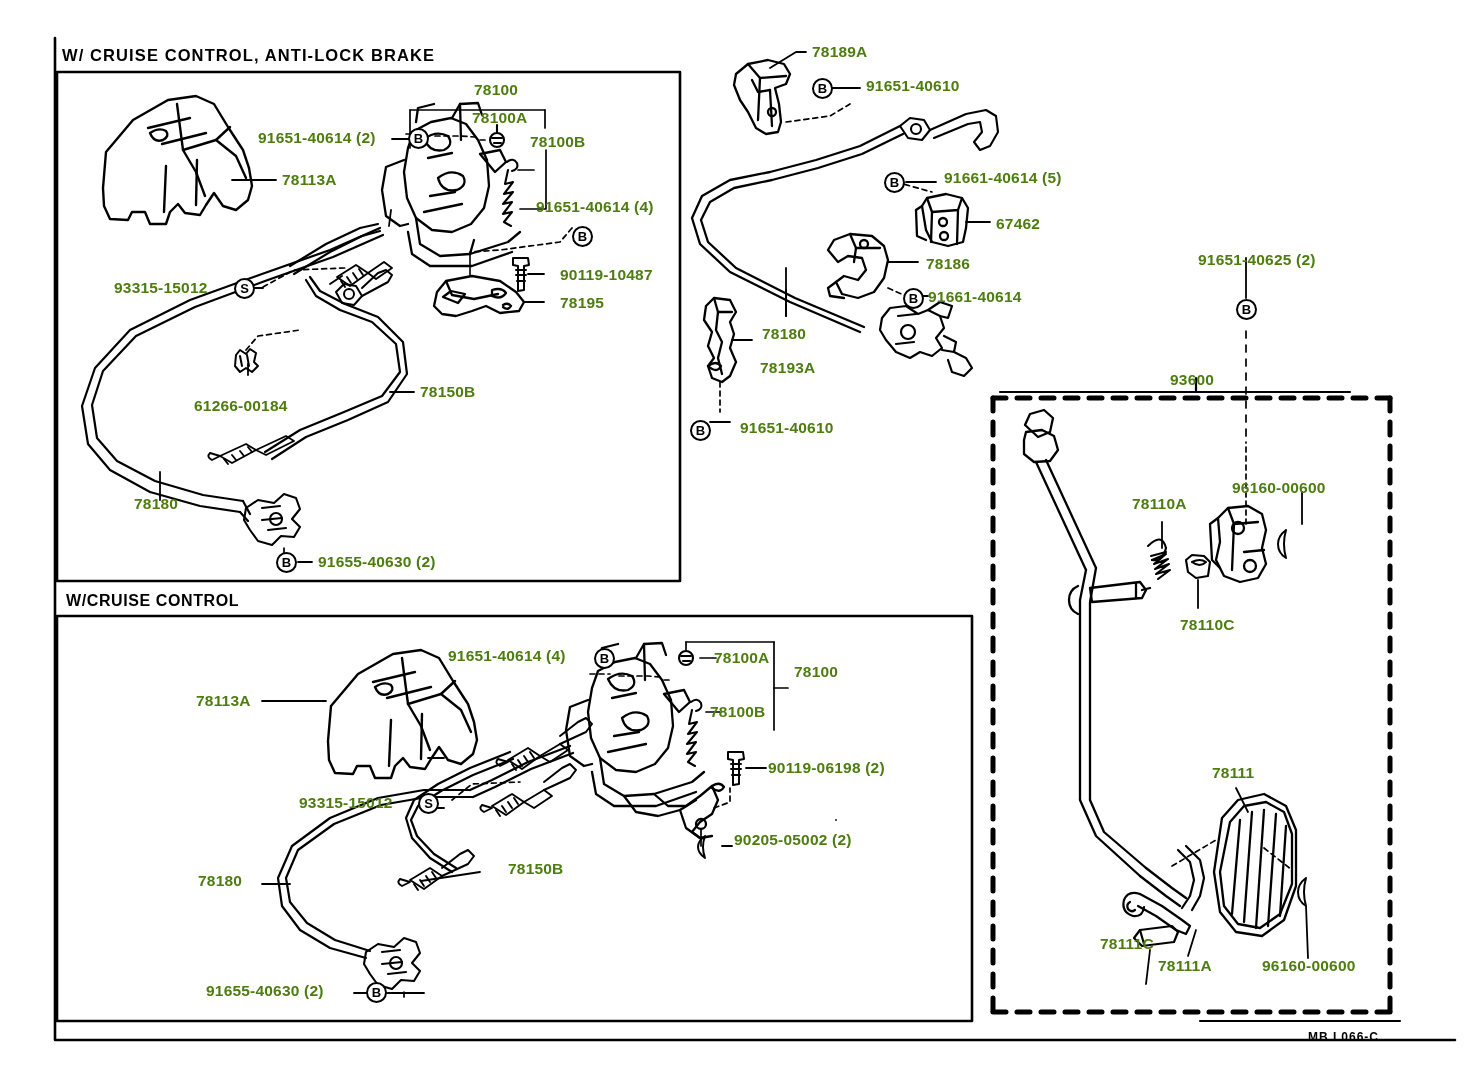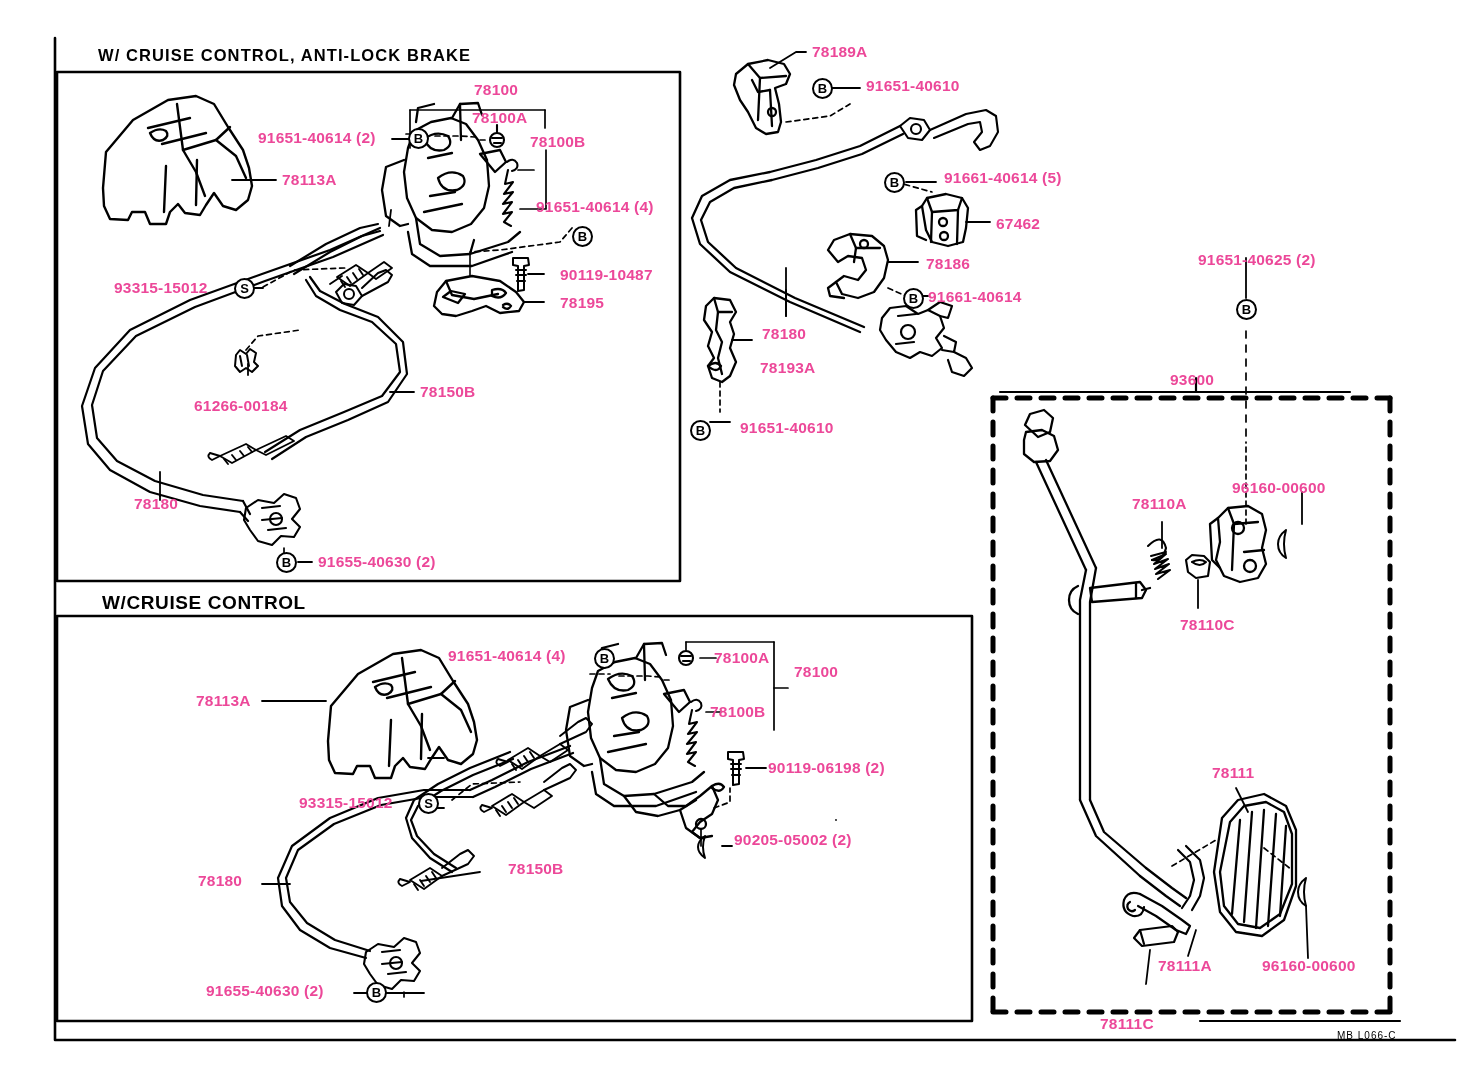--- a/index.html
+++ b/index.html
@@ -2,25 +2,25 @@
 <html><head>
 <meta charset="utf-8">
 <style>
   html,body{margin:0;padding:0;background:#ffffff;}
   body{width:1472px;height:1078px;position:relative;overflow:hidden;
        font-family:"Liberation Sans", sans-serif;color:#000;}
   #sheet{position:absolute;left:0;top:0;width:1472px;height:1078px;}
   svg{position:absolute;left:0;top:0;}
   .lbl{position:absolute;font-family:"Liberation Sans", sans-serif;
        font-weight:bold;font-size:15.5px;letter-spacing:0.2px;
-       white-space:nowrap;line-height:1;color:#ec4899;}
+       white-space:nowrap;line-height:1;color:#4d7c0f;}
   .hdr{position:absolute;font-weight:bold;font-size:16.5px;
-       letter-spacing:1.1px;white-space:nowrap;color:#000;margin-left:36px;}
-  .code{position:absolute;font-weight:normal;font-size:10px;
-        letter-spacing:1px;white-space:nowrap;margin-left:29px;}
+       letter-spacing:1.1px;white-space:nowrap;color:#000;}
+  .code{position:absolute;font-weight:bold;font-size:12px;
+        letter-spacing:1px;white-space:nowrap;}
   .circ{position:absolute;width:21px;height:21px;border:2px solid #000;
         border-radius:50%;box-sizing:border-box;font-weight:bold;
         font-size:13px;text-align:center;line-height:17px;background:#fff;}
 </style>
 </head>
 <body>
 
 <div id="sheet">
 
   <svg width="1472" height="1078" viewBox="0 0 1472 1078">
@@ -494,21 +494,21 @@
         <path d="M298 562 L312 562"></path>
       </g>
       <path d="M160 472 L160 496" stroke-width="1.8"></path>
       <path d="M786 290 L786 316" stroke-width="1.8"></path>
 
       <path d="M1200 1021 L1400 1021" stroke-width="2.2"></path>
     </g>
   </svg>
 
   <div class="hdr" style="left:62px;top:46px">W/ CRUISE CONTROL,  ANTI-LOCK  BRAKE</div>
-  <div class="hdr" style="left:66px;top:592px;letter-spacing:0.6px;font-size:19px">W/CRUISE CONTROL</div>
+  <div class="hdr" style="left:66px;top:592px;letter-spacing:0.6px;font-size:16px">W/CRUISE CONTROL</div>
 
   <div class="lbl" style="left:258px;top:130px">91651-40614 (2)</div>
   <div class="lbl" style="left:282px;top:172px">78113A</div>
   <div class="lbl" style="left:474px;top:82px">78100</div>
   <div class="lbl" style="left:472px;top:110px">78100A</div>
   <div class="lbl" style="left:530px;top:134px">78100B</div>
   <div class="lbl" style="left:536px;top:199px">91651-40614 (4)</div>
   <div class="lbl" style="left:560px;top:267px">90119-10487</div>
   <div class="lbl" style="left:560px;top:295px">78195</div>
   <div class="lbl" style="left:114px;top:280px">93315-15012</div>
@@ -531,21 +531,21 @@
   <div class="lbl" style="left:762px;top:326px">78180</div>
   <div class="lbl" style="left:760px;top:360px">78193A</div>
   <div class="lbl" style="left:740px;top:420px">91651-40610</div>
   <div class="lbl" style="left:1198px;top:252px">91651-40625 (2)</div>
   <div class="lbl" style="left:1170px;top:372px">93600</div>
   <div class="lbl" style="left:1132px;top:496px">78110A</div>
   <div class="lbl" style="left:1232px;top:480px">96160-00600</div>
   <div class="lbl" style="left:1180px;top:617px">78110C</div>
   <div class="lbl" style="left:1212px;top:765px">78111</div>
   <div class="lbl" style="left:1158px;top:958px">78111A</div>
-  <div class="lbl" style="left:1100px;top:1016px">78111C</div>
+  <div class="lbl" style="left:1100px;top:936px">78111C</div>
   <div class="lbl" style="left:1262px;top:958px">96160-00600</div>
 
   <div class="circ" style="left:812px;top:78px">B</div>
   <div class="circ" style="left:884px;top:172px">B</div>
   <div class="circ" style="left:903px;top:288px">B</div>
   <div class="circ" style="left:690px;top:420px">B</div>
   <div class="circ" style="left:1236px;top:299px">B</div>
 
   <div class="lbl" style="left:196px;top:693px">78113A</div>
   <div class="lbl" style="left:448px;top:648px">91651-40614 (4)</div>

